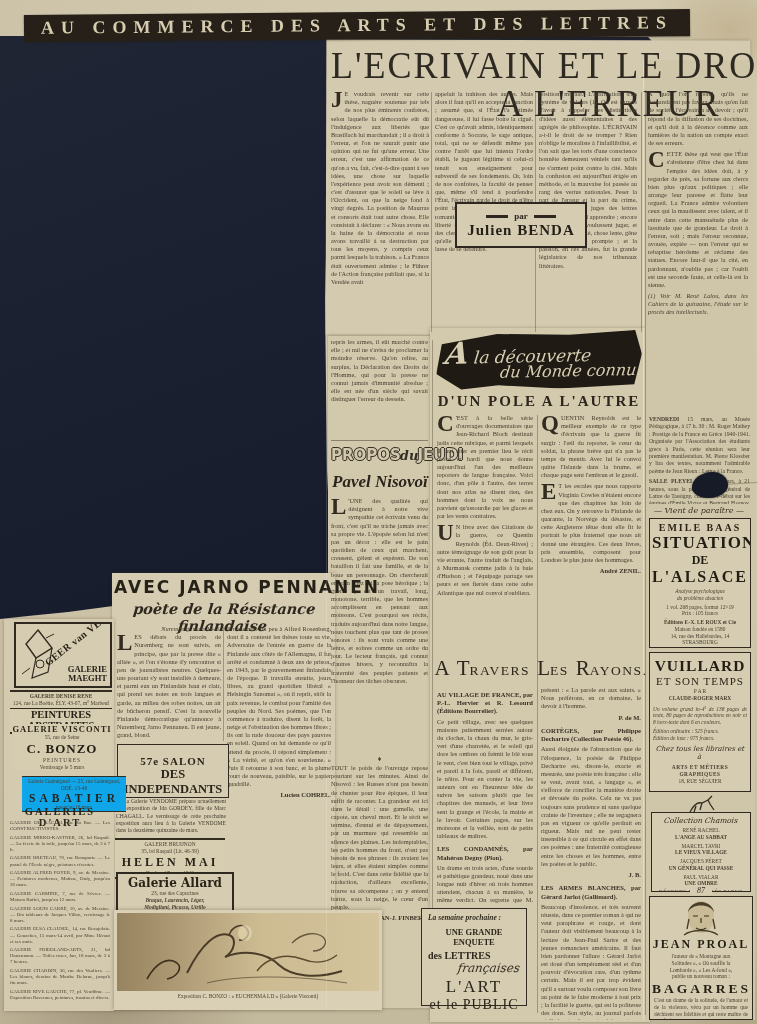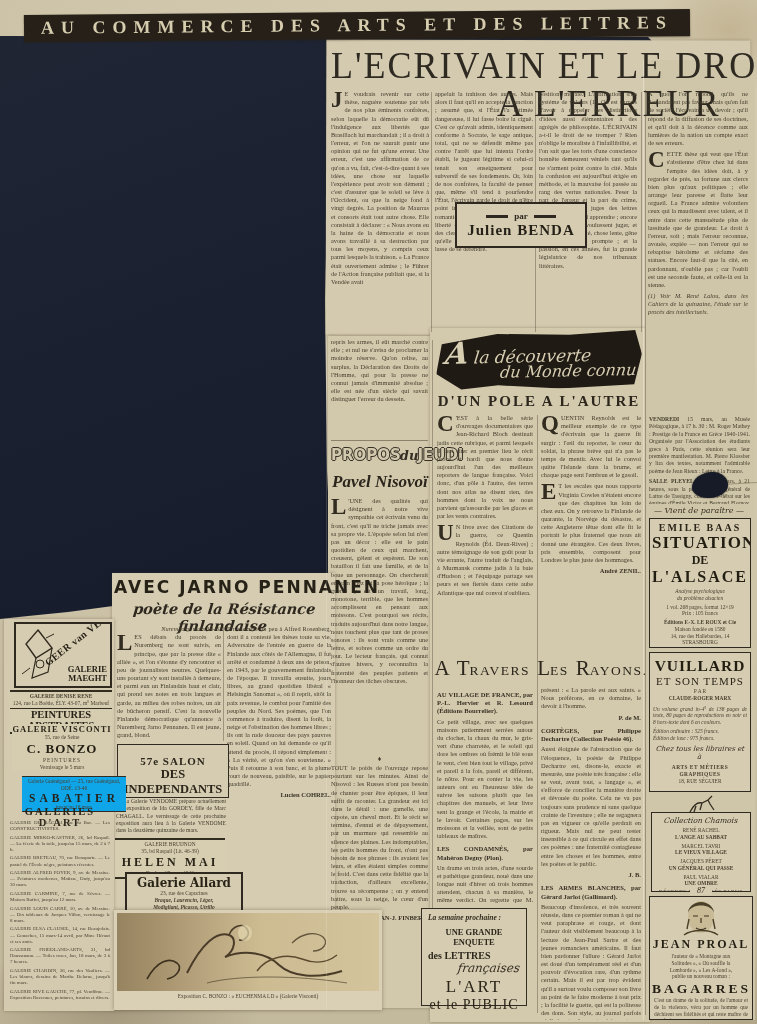--- a/index.html
+++ b/index.html
@@ -232,21 +232,21 @@
 
 <div class="abs bt" style="left:116px;top:798px;width:110px;height:36px;font-size:5.6px;">— La Galerie VENDOME prépare actuellement une exposition de Ida GORDEY, fille de Marc CHAGALL. Le vernissage de cette prochaine exposition aura lieu à la Galerie VENDOME dans la deuxième quinzaine de mars.</div>
 
 <div class="abs" style="left:115px;top:838px;width:110px;border-top:2px solid #332c21;border-bottom:2px solid #332c21;padding:1px 0;background:#d7ceb2;">
   <div class="c tiny">GALERIE BRUIJNON</div>
   <div class="c tiny">35, bd Raspail (Lit. 46-39)</div>
   <div class="c bold" style="font-size:12px;letter-spacing:3px;color:#2a2418;">HELEN MAI</div>
   <div class="c tiny">Du 4 au 17 mars 1946</div>
 </div>
 
-<div class="abs adbox" style="left:125px;top:872px;width:110px;height:36px;padding:2px;border-width:2px;">
+<div class="abs adbox" style="left:116px;top:872px;width:110px;height:36px;padding:2px;border-width:2px;">
   <div class="c bold" style="font-size:12px;font-family:'DejaVu Serif',serif;color:#2a2418;">Galerie Allard</div>
   <div class="c tiny">23, rue des Capucines</div>
   <div class="c tiny bold it pre">Braque, Laurencin, Léger,
 Modigliani, Picasso, Utrillo</div>
 </div>
 
 <div class="abs" style="left:114px;top:910px;width:268px;height:100px;background:#d9d0b5;box-shadow:0 0 4px rgba(50,40,20,.4);padding:3px;box-sizing:border-box;z-index:30;">
   <div style="width:100%;height:78px;background:linear-gradient(90deg,#96835f 0%,#b3a07a 28%,#cdbb92 55%,#d3c49b 100%);position:relative;overflow:hidden;">
     <svg width="262" height="78" viewBox="0 0 262 78">
       <path d="M70 60 C85 30 100 18 112 22 C120 25 118 38 108 44 C128 36 150 40 162 52 C175 64 200 66 225 58" stroke="#4a3c28" stroke-width="2" fill="none"></path>

